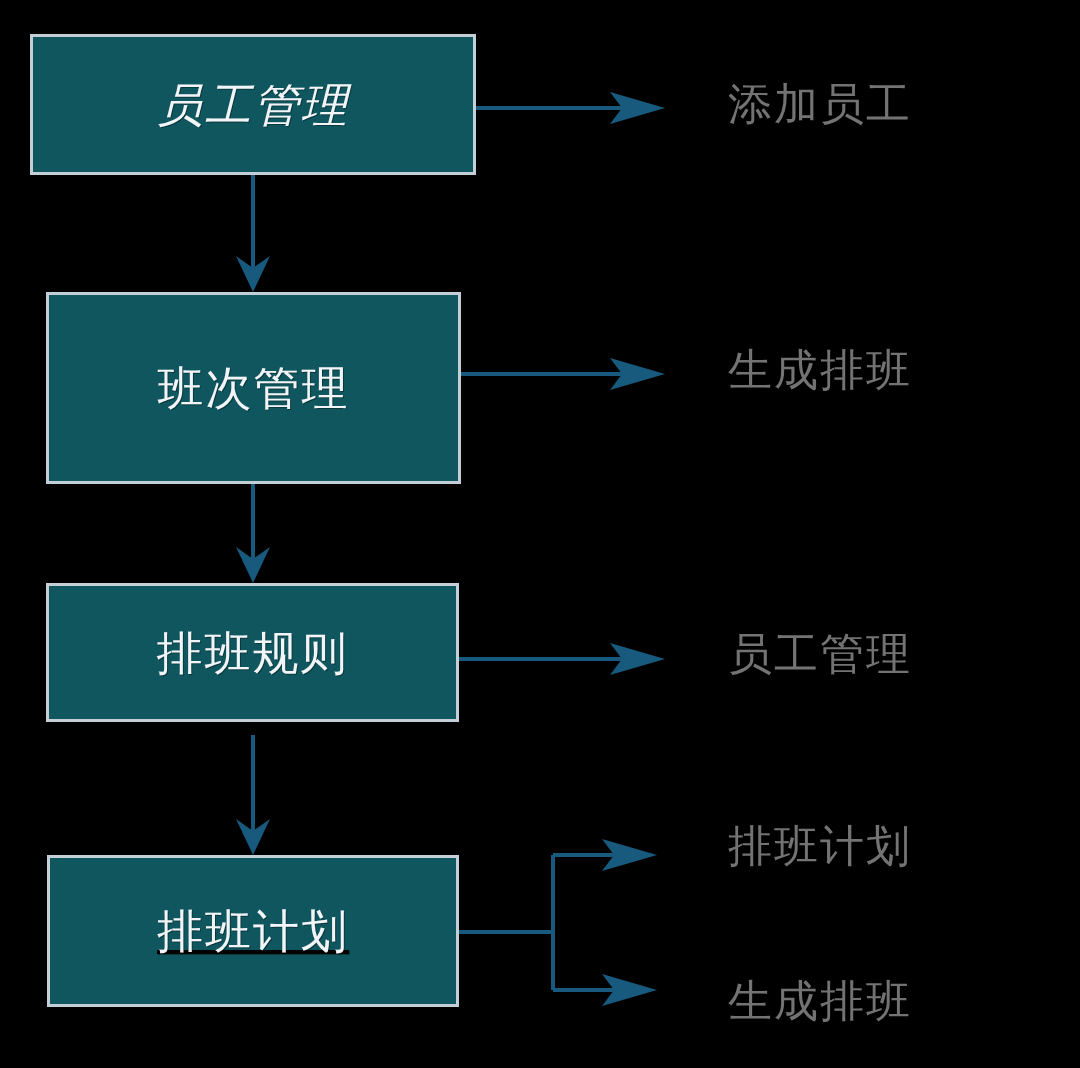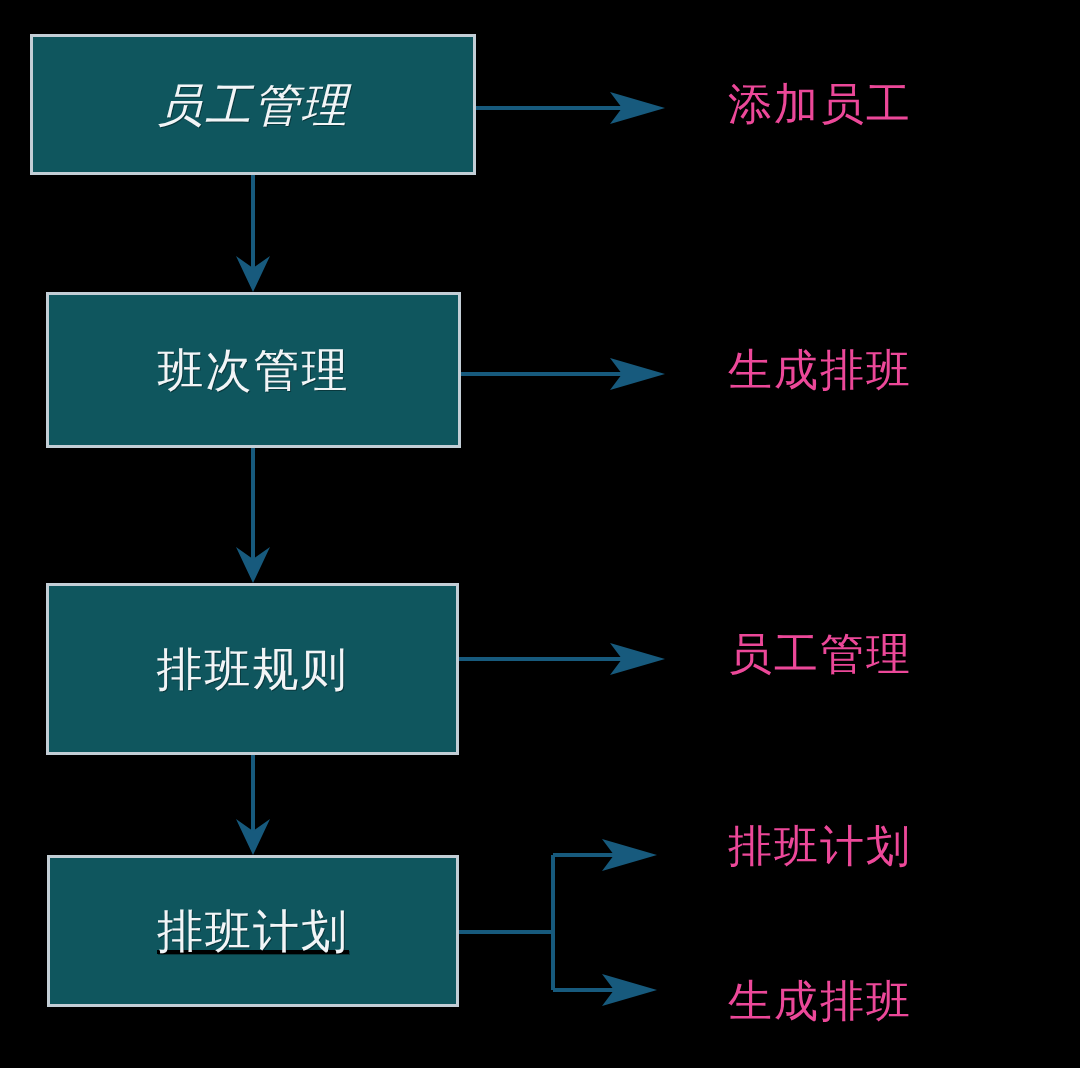--- a/index.html
+++ b/index.html
@@ -28,21 +28,21 @@
     color: #f2f5f7;
     font-size: 46px;
     font-weight: 400;
     letter-spacing: 2px;
     line-height: 1;
     text-shadow: 1px 1px 0 rgba(0,0,0,0.35);
     white-space: nowrap;
   }
   .side-label {
     position: absolute;
-    color: #ec4899;
+    color: #737373;
     font-size: 44px;
     font-weight: 400;
     letter-spacing: 2px;
     line-height: 1;
     white-space: nowrap;
     text-shadow: 1px 1px 0 rgba(0,0,0,0.35);
   }
   #edge-layer {
     position: absolute;
     left: 0;
@@ -109,25 +109,25 @@
 
       <line x1="553" y1="990" x2="617" y2="990" stroke="#175a7d" stroke-width="4"></line>
       <path d="M 602 974 L 657 990 L 602 1006 L 614 990 Z" fill="#175a7d"></path>
     </g>
   </svg>
 
   <div class="node-box" style="left:30px; top:34px; width:446px; height:141px;font-style:italic;">
     <span class="node-label">员工管理</span>
   </div>
 
-  <div class="node-box" style="left:46px; top:292px; width:415px; height:156px;">
+  <div class="node-box" style="left:46px; top:292px; width:415px; height:192px;">
     <span class="node-label">班次管理</span>
   </div>
 
-  <div class="node-box" style="left:46px; top:583px; width:413px; height:172px;">
+  <div class="node-box" style="left:46px; top:583px; width:413px; height:139px;">
     <span class="node-label">排班规则</span>
   </div>
 
   <div class="node-box" style="left:47px; top:855px; width:412px; height:152px;text-decoration:underline;">
     <span class="node-label">排班计划</span>
   </div>
 
   <div class="side-label" style="left:728px; top:82px;">添加员工</div>
 
   <div class="side-label" style="left:728px; top:348px;">生成排班</div>

